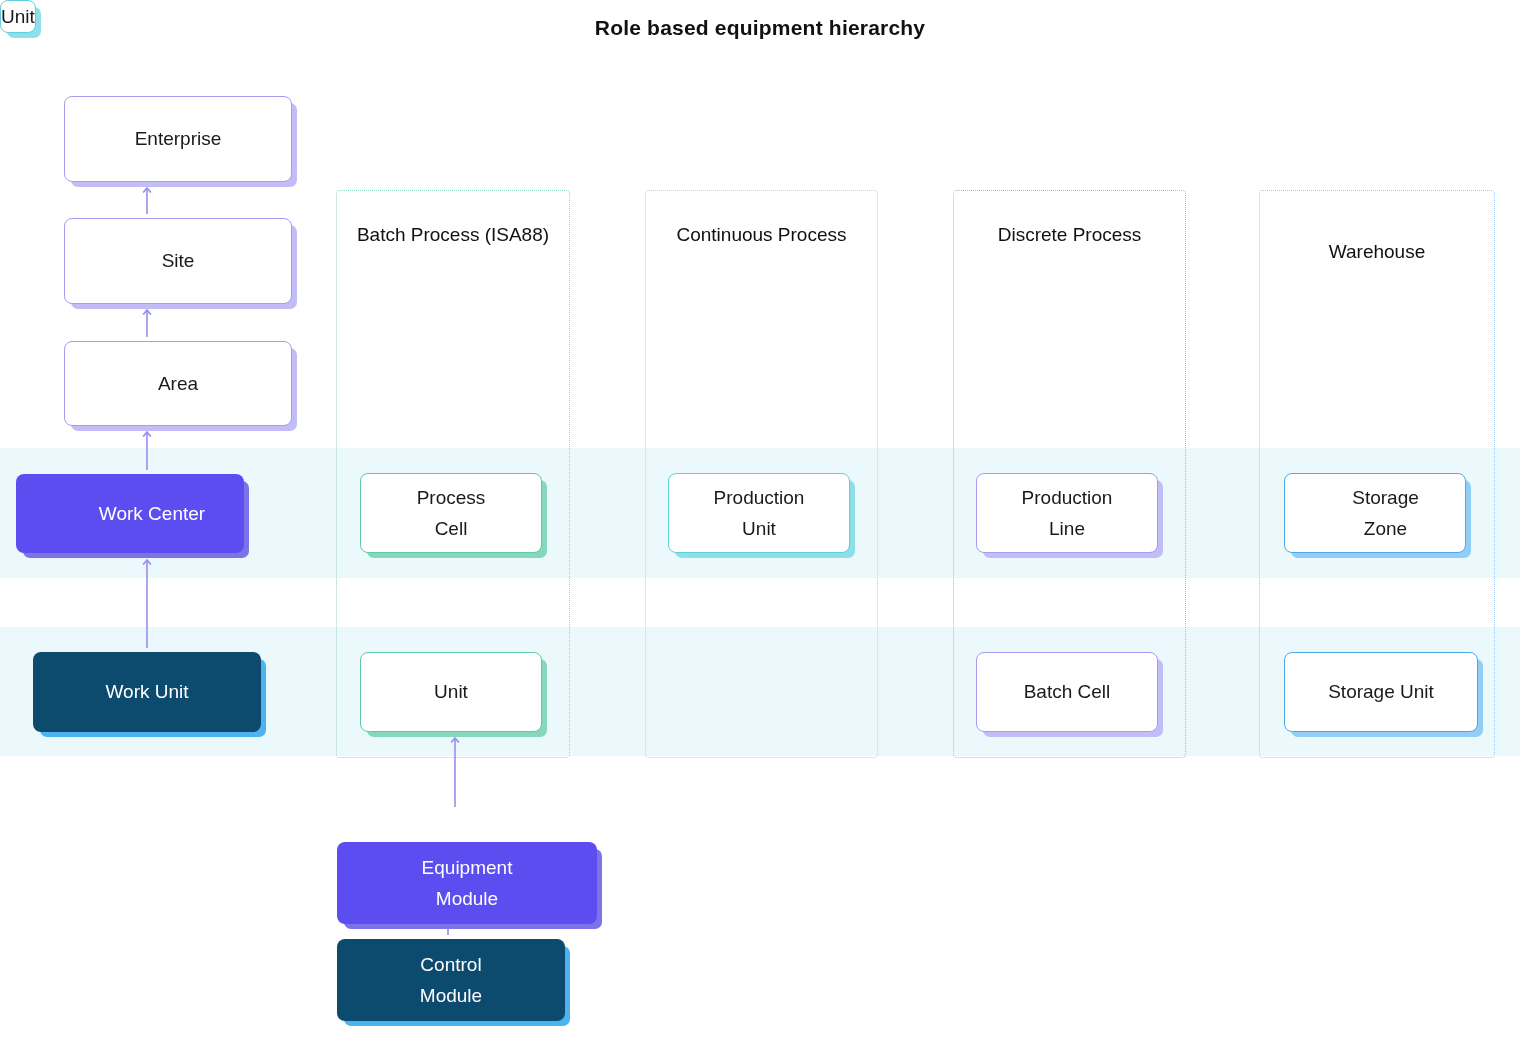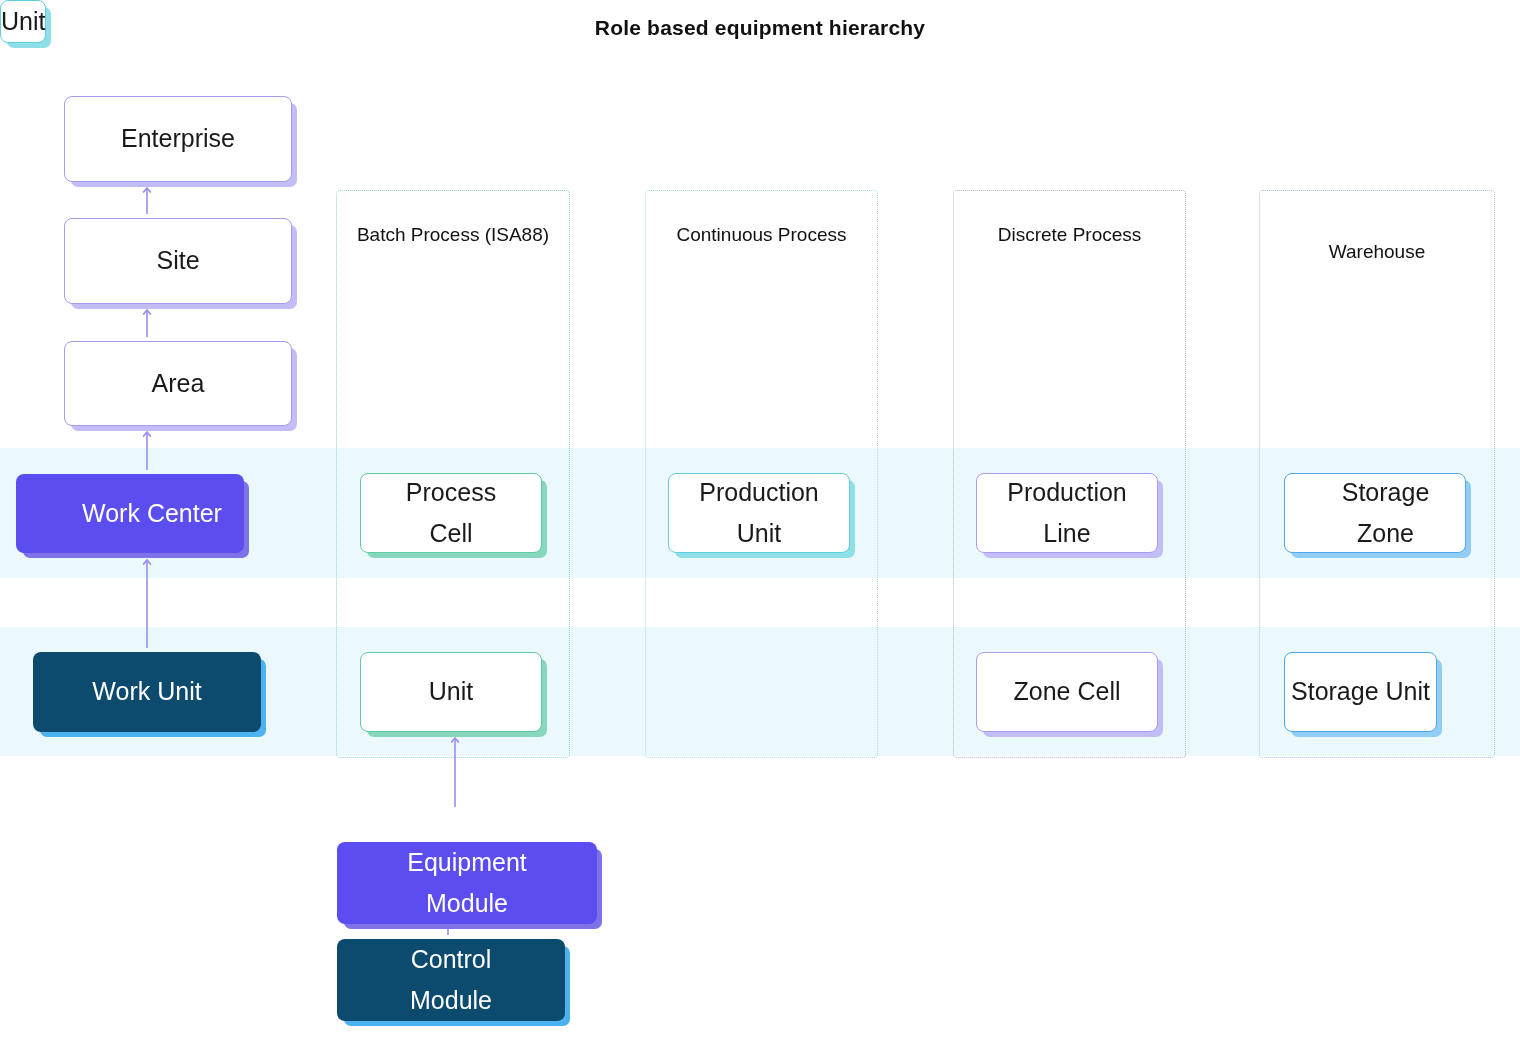--- a/index.html
+++ b/index.html
@@ -75,21 +75,21 @@
 
   
   .node {
     position: absolute;
     box-sizing: border-box;
     border-radius: 8px;
     display: flex;
     align-items: center;
     justify-content: center;
     text-align: center;
-    font-size: 25px;
+    font-size: 19px;
     line-height: 1.65;
     white-space: pre-line;
   }
 
   
   .node.outline {
     background: #ffffff;
     border-width: 1.6px;
     border-style: solid;
   }
@@ -121,21 +121,21 @@
   #node-work-center  { left: 16px;  top: 474px; width: 228px; height: 79px; padding-left: 44px; }
   #node-work-unit    { left: 33px;  top: 652px; width: 228px; height: 80px; }
 
   #node-process-cell     { left: 360px;  top: 473px; width: 182px; height: 80px; }
   #node-production-unit  { left: 668px;  top: 473px; width: 182px; height: 80px; }
   #node-production-line  { left: 976px;  top: 473px; width: 182px; height: 80px; }
   #node-storage-zone     { left: 1284px; width: 182px; top: 473px; height: 80px; padding-left: 21px; }
 
   #node-unit-batch       { left: 360px;  top: 652px; width: 182px; height: 80px; }
   #node-work-cell        { left: 976px;  top: 652px; width: 182px; height: 80px; }
-  #node-storage-unit     { left: 1284px; top: 652px; width: 153px; height: 80px; }
+  #node-storage-unit     { left: 1284px; top: 652px; width: 194px; height: 80px; }
 
   #node-equipment-module { left: 337px; top: 842px; width: 260px; height: 82px; }
   #node-control-module   { left: 337px; top: 939px; width: 228px; height: 82px; }
 
   
   #connectors {
     position: absolute;
     left: 0;
     top: 0;
     width: 1520px;
@@ -206,21 +206,21 @@
 Cell</div>
   <div class="node outline bd-cyan shadow-cyan" id="node-production-unit">Production
 Unit</div>
   <div class="node outline bd-lav shadow-lav" id="node-production-line">Production
 Line</div>
   <div class="node outline bd-blue shadow-blue" id="node-storage-zone">Storage
 Zone</div>
 
   <div class="node outline bd-green shadow-green" id="node-unit-batch">Unit</div>
   <div class="node outline bd-cyan shadow-cyan" id="node-unit-continuous">Unit</div>
-  <div class="node outline bd-lav shadow-lav" id="node-work-cell">Zone Cell</div>
+  <div class="node outline bd-lav shadow-lav" id="node-work-cell">Batch Cell</div>
   <div class="node outline bd-blue shadow-blue" id="node-storage-unit">Storage Unit</div>
 
   <div class="node filled fill-purple" id="node-equipment-module">Equipment
 Module</div>
   <div class="node filled fill-blue" id="node-control-module">Control
 Module</div>
 
 </div>
 
 </body></html>

